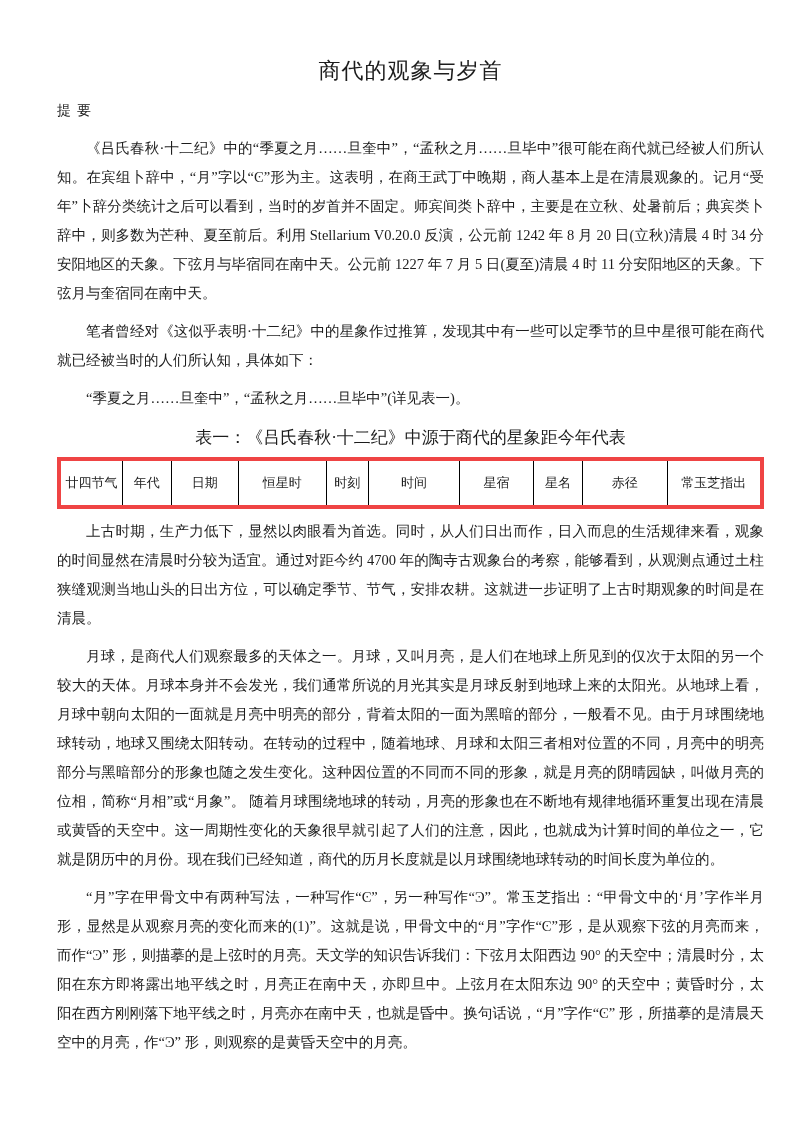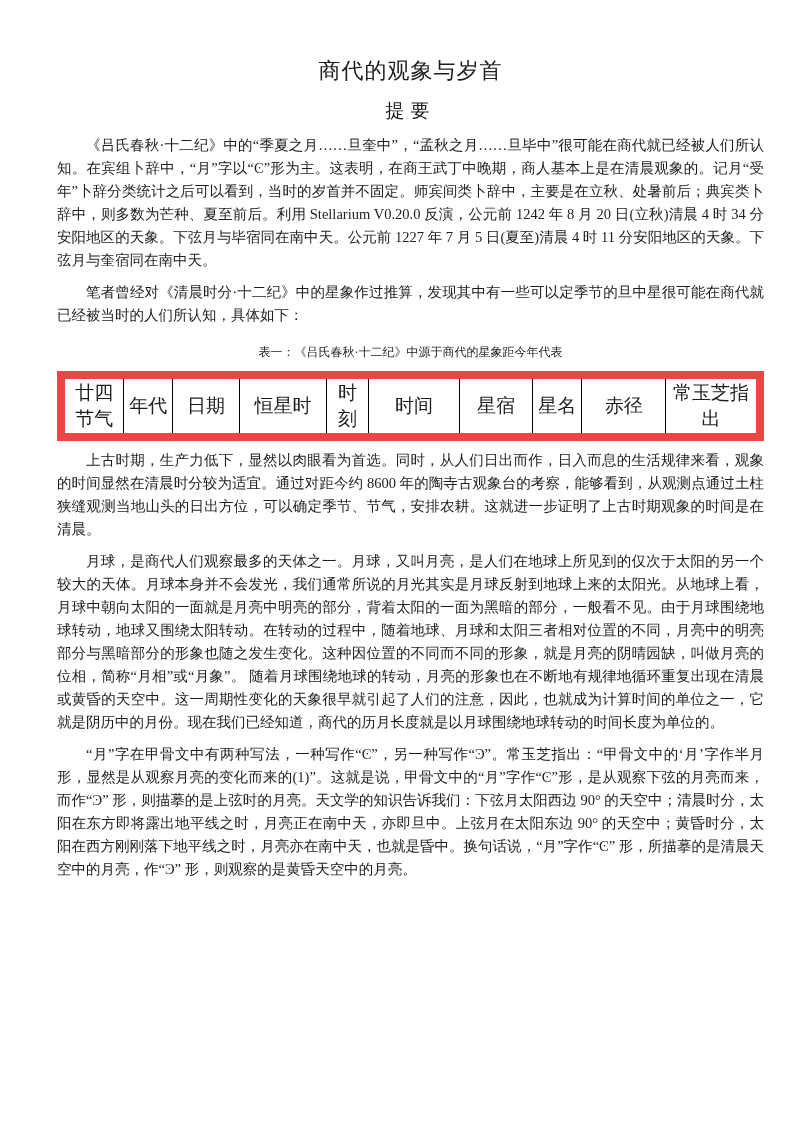--- a/index.html
+++ b/index.html
@@ -24,47 +24,47 @@
   .doc-title {
     margin: 0;
     font-size: 22px;
     line-height: 30px;
     font-weight: 400;
     text-align: center;
     letter-spacing: 1px;
   }
   .abstract-heading {
     margin-top: 14px;
-    font-size: 19px;
+    font-size: 14px;
     line-height: 21px;
-    text-align: center;
+    text-align: left;
     letter-spacing: 6px;
   }
   .para {
     margin: 0 0 9px 0;
     font-size: 14.5px;
-    line-height: 23px;
+    line-height: 29px;
     text-indent: 2em;
     text-align: justify;
   }
   .para.first {
     margin-top: 13px;
   }
   .table-caption {
     margin: 13px 0 7px 0;
-    font-size: 12px;
+    font-size: 17px;
     line-height: 24px;
     font-weight: 400;
     text-align: center;
   }
   table.data-table {
     width: 100%;
     border-collapse: collapse;
-    border: 8px solid #ef4444;
-    font-size: 19px;
+    border: 4px solid #ef4444;
+    font-size: 13px;
     margin: 0 0 8px 0;
     table-layout: fixed;
   }
   table.data-table th,
   table.data-table td {
     border: 1px solid #000;
     text-align: center;
     vertical-align: middle;
     font-weight: 400;
     padding: 1px 2px;
@@ -82,22 +82,23 @@
 <body>
 
 <div class="page">
 
   <h1 class="doc-title">商代的观象与岁首</h1>
 
   <div class="abstract-heading">提要</div>
 
   <p class="para first">《吕氏春秋·十二纪》中的“季夏之月……旦奎中”，“孟秋之月……旦毕中”很可能在商代就已经被人们所认知。在宾组卜辞中，“月”字以“Ͼ”形为主。这表明，在商王武丁中晚期，商人基本上是在清晨观象的。记月“受年”卜辞分类统计之后可以看到，当时的岁首并不固定。师宾间类卜辞中，主要是在立秋、处暑前后；典宾类卜辞中，则多数为芒种、夏至前后。利用 Stellarium  V0.20.0 反演，公元前 1242 年 8 月 20 日(立秋)清晨 4 时 34 分安阳地区的天象。下弦月与毕宿同在南中天。公元前 1227 年 7 月 5 日(夏至)清晨 4 时 11 分安阳地区的天象。下弦月与奎宿同在南中天。</p>
 
-  <p class="para">笔者曾经对《清晨时分·十二纪》中的星象作过推算，发现其中有一些可以定季节的旦中星很可能在商代就已经被当时的人们所认知，具体如下：</p>
+  <p class="para">笔者曾经对《这似乎表明·十二纪》中的星象作过推算，发现其中有一些可以定季节的旦中星很可能在商代就已经被当时的人们所认知，具体如下：</p>
 
+  <p class="para">“季夏之月……旦奎中”，“孟秋之月……旦毕中”(详见表一)。</p>
 
   <div class="table-caption">表一：《吕氏春秋·十二纪》中源于商代的星象距今年代表</div>
 
   <table class="data-table">
     <colgroup>
       <col style="width:9%">
       <col style="width:7%">
       <col style="width:9.5%">
       <col style="width:12.5%">
       <col style="width:6%">
@@ -120,20 +121,20 @@
         <th>赤径</th>
         <th>常玉芝指出</th>
       </tr>
     </thead>
     <tbody>
     </tbody>
   </table>
 
 
 
-  <p class="para">上古时期，生产力低下，显然以肉眼看为首选。同时，从人们日出而作，日入而息的生活规律来看，观象的时间显然在清晨时分较为适宜。通过对距今约 8600 年的陶寺古观象台的考察，能够看到，从观测点通过土柱狭缝观测当地山头的日出方位，可以确定季节、节气，安排农耕。这就进一步证明了上古时期观象的时间是在清晨。</p>
+  <p class="para">上古时期，生产力低下，显然以肉眼看为首选。同时，从人们日出而作，日入而息的生活规律来看，观象的时间显然在清晨时分较为适宜。通过对距今约 4700 年的陶寺古观象台的考察，能够看到，从观测点通过土柱狭缝观测当地山头的日出方位，可以确定季节、节气，安排农耕。这就进一步证明了上古时期观象的时间是在清晨。</p>
 
 
   <p class="para">月球，是商代人们观察最多的天体之一。月球，又叫月亮，是人们在地球上所见到的仅次于太阳的另一个较大的天体。月球本身并不会发光，我们通常所说的月光其实是月球反射到地球上来的太阳光。从地球上看，月球中朝向太阳的一面就是月亮中明亮的部分，背着太阳的一面为黑暗的部分，一般看不见。由于月球围绕地球转动，地球又围绕太阳转动。在转动的过程中，随着地球、月球和太阳三者相对位置的不同，月亮中的明亮部分与黑暗部分的形象也随之发生变化。这种因位置的不同而不同的形象，就是月亮的阴晴园缺，叫做月亮的位相，简称“月相”或“月象”。 随着月球围绕地球的转动，月亮的形象也在不断地有规律地循环重复出现在清晨或黄昏的天空中。这一周期性变化的天象很早就引起了人们的注意，因此，也就成为计算时间的单位之一，它就是阴历中的月份。现在我们已经知道，商代的历月长度就是以月球围绕地球转动的时间长度为单位的。</p>
 
   <p class="para">“月”字在甲骨文中有两种写法，一种写作“Ͼ”，另一种写作“Ͽ”。常玉芝指出：“甲骨文中的‘月’字作半月形，显然是从观察月亮的变化而来的(1)”。这就是说，甲骨文中的“月”字作“Ͼ”形，是从观察下弦的月亮而来，而作“Ͽ” 形，则描摹的是上弦时的月亮。天文学的知识告诉我们：下弦月太阳西边 90° 的天空中；清晨时分，太阳在东方即将露出地平线之时，月亮正在南中天，亦即旦中。上弦月在太阳东边 90° 的天空中；黄昏时分，太阳在西方刚刚落下地平线之时，月亮亦在南中天，也就是昏中。换句话说，“月”字作“Ͼ” 形，所描摹的是清晨天空中的月亮，作“Ͽ” 形，则观察的是黄昏天空中的月亮。</p>
 
 </div>
 
 </body></html>

